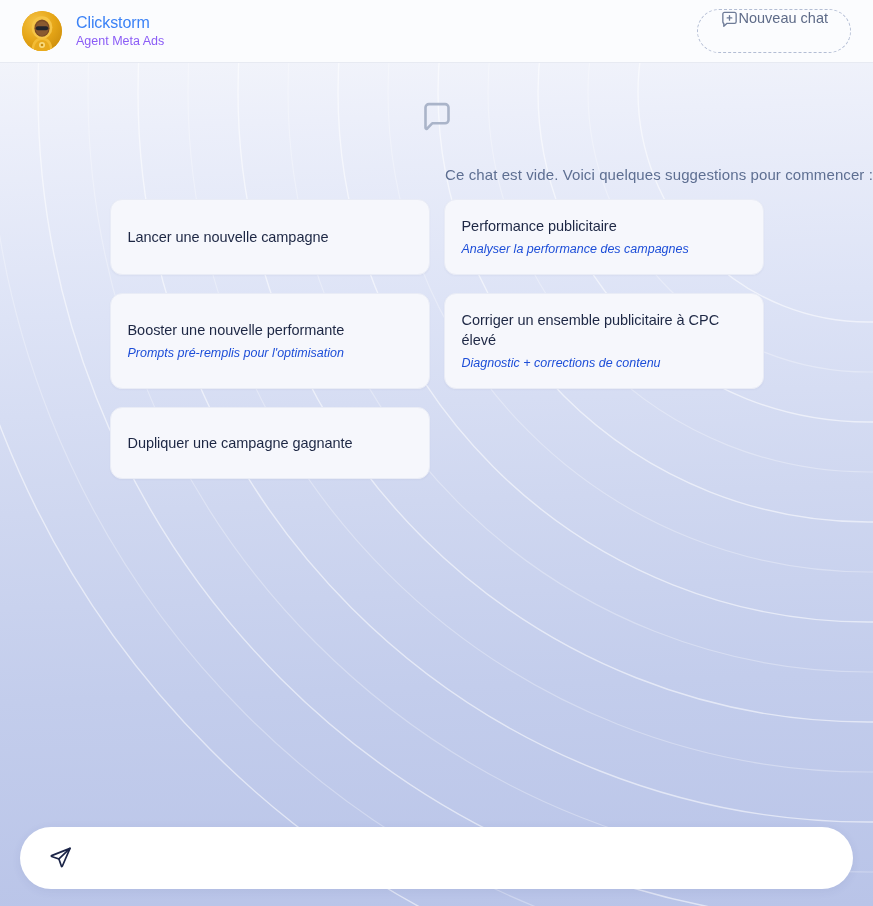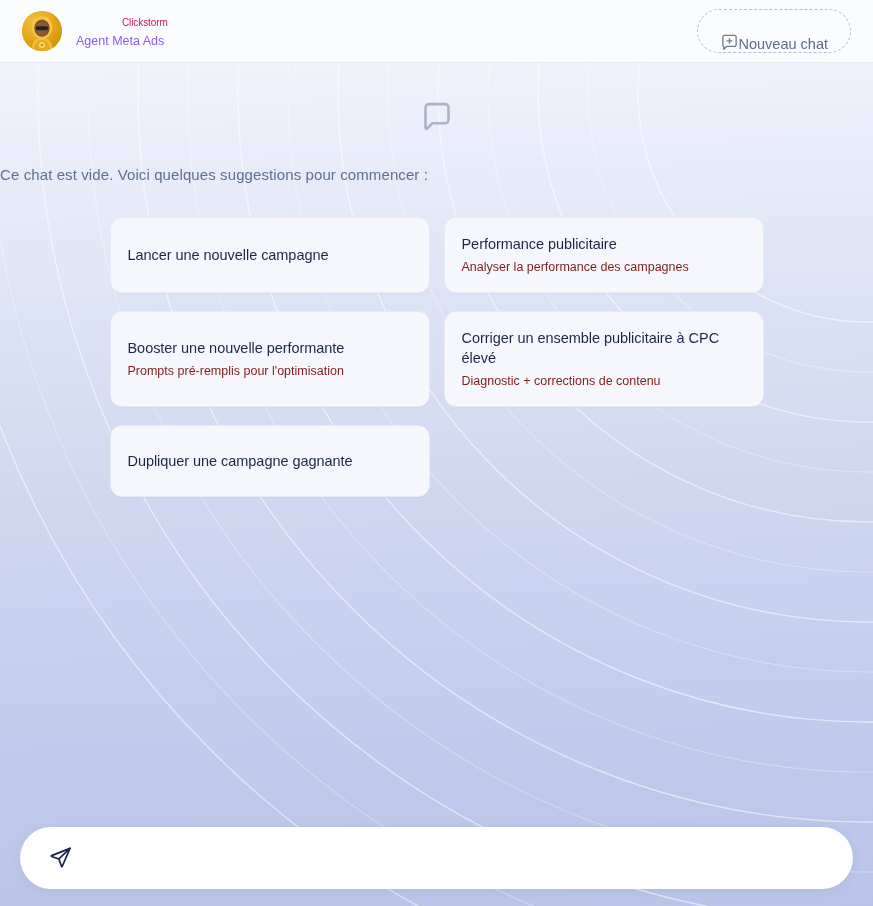--- a/index.html
+++ b/index.html
@@ -52,37 +52,36 @@
     border-radius: 50%;
     overflow: hidden;
     flex: 0 0 auto;
     background: #e8a81c;
     position: relative;
   }
 
   .agent-text { display: flex; flex-direction: column; gap: 1px; }
 
   .agent-name {
-    font-size: 10px;
-    color: #be185d;
+    font-size: 16px;
+    color: #3b82f6;
     line-height: 18px;
     letter-spacing: -0.1px;
-    margin-left: 46px;
   }
 
   .agent-sub {
     font-size: 12.5px;
     color: #8b5cf6;
     line-height: 16px;
   }
 
   .new-chat-btn {
     margin-left: auto;
     display: flex;
-    align-items: flex-end;
+    align-items: flex-start;
     gap: 0;
     height: 44px;
     padding: 0 22px;
     border: 1.6px dashed #b3bdd4;
     border-radius: 22px;
     background: transparent;
     color: #5e6b88;
     font-size: 14.5px;
     font-family: "Liberation Sans", sans-serif;
     cursor: pointer;
@@ -98,25 +97,25 @@
     padding-top: 31px;
   }
 
   .empty-icon {
     display: flex;
     justify-content: center;
     margin-bottom: 20px;
   }
 
   .empty-hint {
-    text-align: left;
+    text-align: right;
     font-size: 15px;
     color: #5e6f92;
     letter-spacing: 0.1px;
-    margin-bottom: 34px;
+    margin-bottom: 16px;
   }
 
   .suggestions {
     width: 654px;
     margin: 0 auto;
     display: flex;
     flex-wrap: wrap;
     gap: 18px 14px;
     align-content: flex-start;
   }
@@ -139,23 +138,24 @@
 
   .card-title {
     font-size: 14.5px;
     color: #1d2744;
     line-height: 20px;
     letter-spacing: -0.05px;
   }
 
   .card-sub {
     font-size: 12.5px;
-    color: #7f1d1d;
+    color: #1d4ed8;
     line-height: 17px;
     margin-top: 5px;
+    font-style: italic;
   }
 
   
   .composer {
     position: absolute;
     left: 20px;
     right: 20px;
     bottom: 17px;
     z-index: 6;
     height: 62px;

